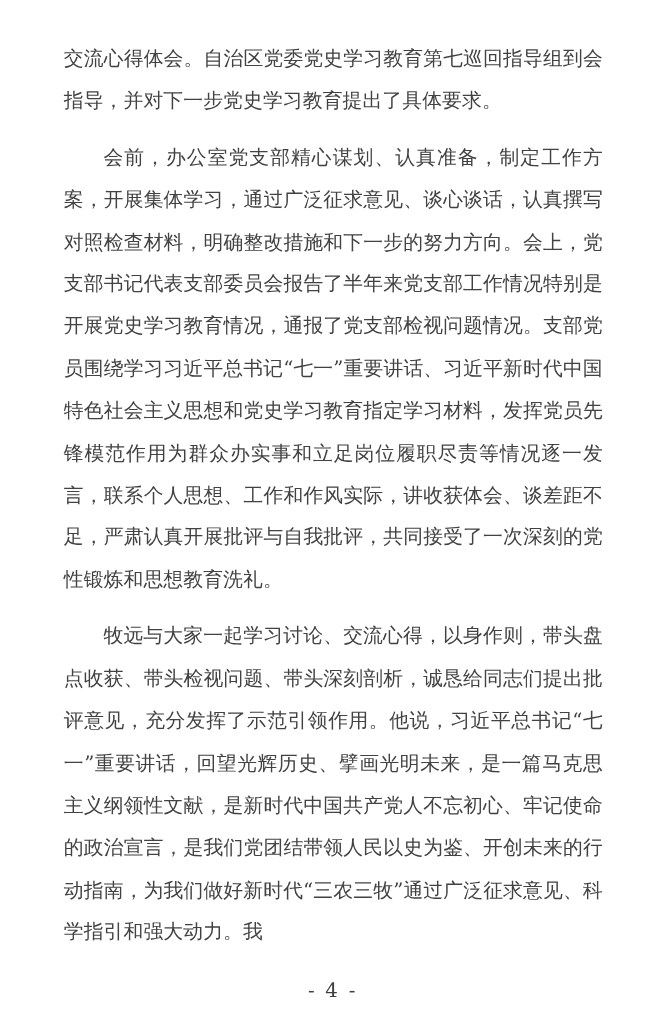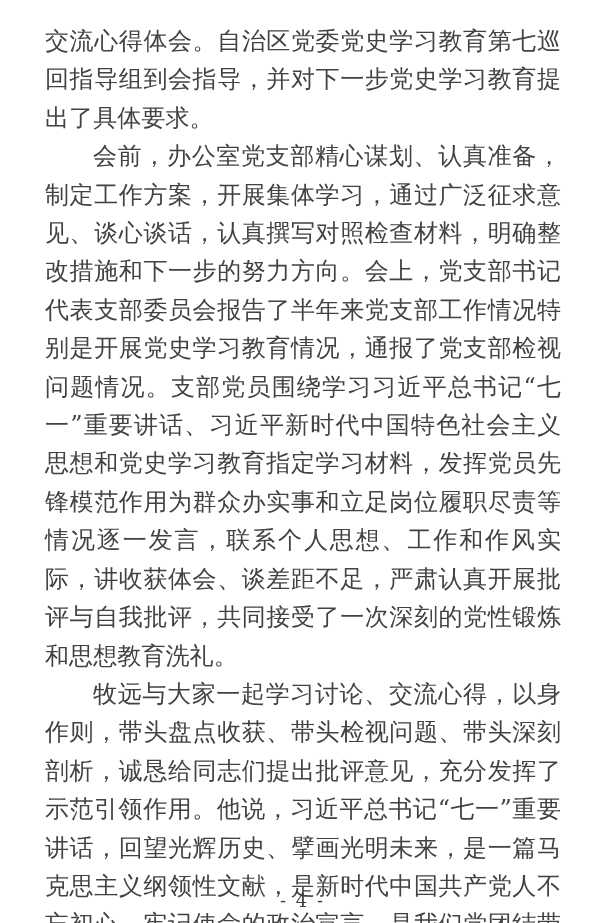--- a/index.html
+++ b/index.html
@@ -16,22 +16,22 @@
     font-family: "DejaVu Serif", "Liberation Serif", serif;
   }
   .content {
     position: absolute;
     top: 22px;
     left: 45px;
     width: 516px;
     color: #424242;
   }
   .para {
-    margin: 0;
-    font-size: 24px;
+    margin: 13px;
+    font-size: 18px;
     line-height: 38.4px;
     text-align: justify;
     text-justify: inter-ideograph;
     letter-spacing: 0.1px;
     word-break: break-all;
     overflow-wrap: anywhere;
   }
   .para.indent {
     text-indent: 2em;
   }
@@ -47,16 +47,16 @@
     font-family: "DejaVu Serif", "Liberation Serif", serif;
   }
 </style>
 </head>
 <body>
 
 <div class="page">
   <div class="content">
     <p class="para">交流心得体会。自治区党委党史学习教育第七巡回指导组到会指导，并对下一步党史学习教育提出了具体要求。</p>
     <p class="para indent">会前，办公室党支部精心谋划、认真准备，制定工作方案，开展集体学习，通过广泛征求意见、谈心谈话，认真撰写对照检查材料，明确整改措施和下一步的努力方向。会上，党支部书记代表支部委员会报告了半年来党支部工作情况特别是开展党史学习教育情况，通报了党支部检视问题情况。支部党员围绕学习习近平总书记“七一”重要讲话、习近平新时代中国特色社会主义思想和党史学习教育指定学习材料，发挥党员先锋模范作用为群众办实事和立足岗位履职尽责等情况逐一发言，联系个人思想、工作和作风实际，讲收获体会、谈差距不足，严肃认真开展批评与自我批评，共同接受了一次深刻的党性锻炼和思想教育洗礼。</p>
-    <p class="para indent">牧远与大家一起学习讨论、交流心得，以身作则，带头盘点收获、带头检视问题、带头深刻剖析，诚恳给同志们提出批评意见，充分发挥了示范引领作用。他说，习近平总书记“七一”重要讲话，回望光辉历史、擘画光明未来，是一篇马克思主义纲领性文献，是新时代中国共产党人不忘初心、牢记使命的政治宣言，是我们党团结带领人民以史为鉴、开创未来的行动指南，工作提供了根本遵循“三农三牧”工作提供了根本遵循、科学指引和强大动力。我</p>
+    <p class="para indent">牧远与大家一起学习讨论、交流心得，以身作则，带头盘点收获、带头检视问题、带头深刻剖析，诚恳给同志们提出批评意见，充分发挥了示范引领作用。他说，习近平总书记“七一”重要讲话，回望光辉历史、擘画光明未来，是一篇马克思主义纲领性文献，是新时代中国共产党人不忘初心、牢记使命的政治宣言，是我们党团结带领人民以史为鉴、开创未来的行动指南，为我们做好新时代“三农三牧”通过广泛征求意见、科学指引和强大动力。我</p>
   </div>
   <div class="footer">- 4 -</div>
 </div>
 
 </body></html>

